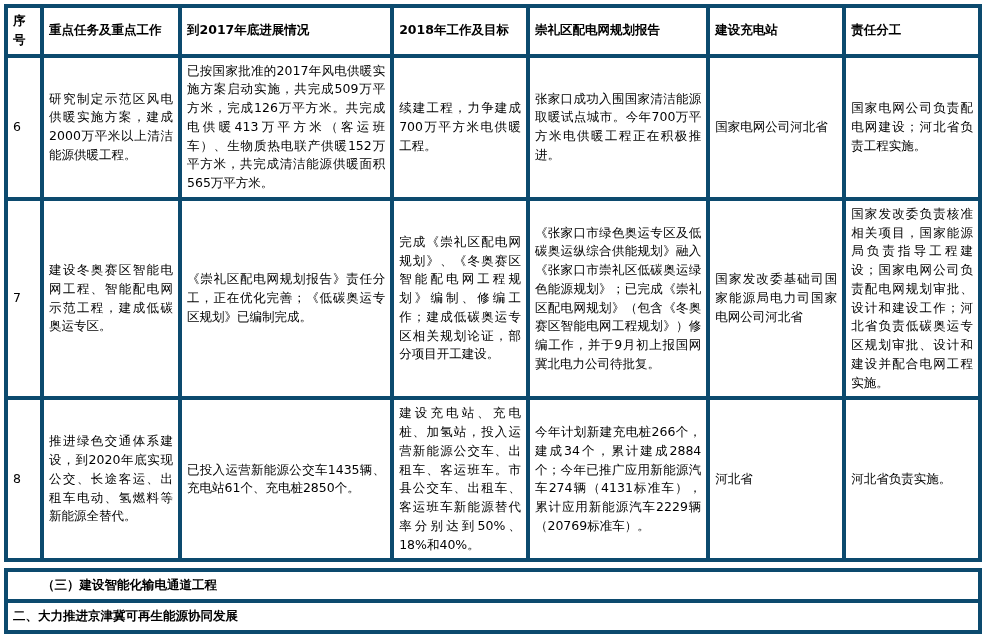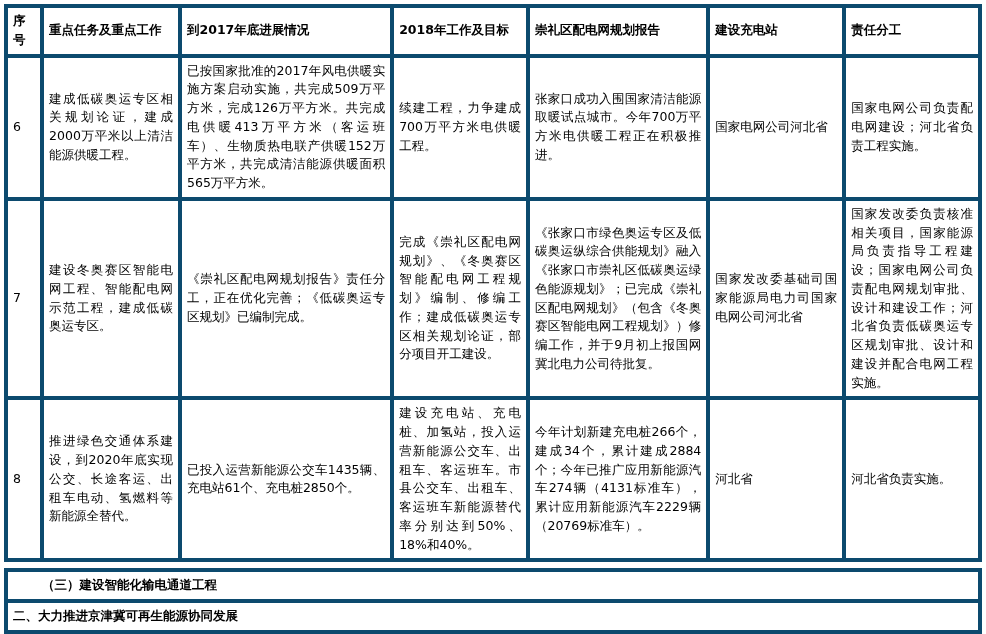--- a/index.html
+++ b/index.html
@@ -102,21 +102,21 @@
         <th>到2017年底进展情况</th>
         <th>2018年工作及目标</th>
         <th>崇礼区配电网规划报告</th>
         <th>建设充电站</th>
         <th>责任分工</th>
       </tr>
     </thead>
     <tbody>
       <tr>
         <td class="num">6</td>
-        <td class="task">建成低碳奥运专区相关规划论证，建成2000万平米以上清洁能源供暖工程。</td>
+        <td class="task">研究制定示范区风电供暖实施方案，建成2000万平米以上清洁能源供暖工程。</td>
         <td>已按国家批准的2017年风电供暖实施方案启动实施，共完成509万平方米，完成126万平方米。共完成电供暖413万平方米（客运班车）、生物质热电联产供暖152万平方米，共完成清洁能源供暖面积565万平方米。</td>
         <td>续建工程，力争建成700万平方米电供暖工程。</td>
         <td>张家口成功入围国家清洁能源取暖试点城市。今年700万平方米电供暖工程正在积极推进。</td>
         <td class="center">国家电网公司河北省</td>
         <td>国家电网公司负责配电网建设；河北省负责工程实施。</td>
       </tr>
       <tr>
         <td class="num">7</td>
         <td class="task">建设冬奥赛区智能电网工程、智能配电网示范工程，建成低碳奥运专区。</td>
         <td>《崇礼区配电网规划报告》责任分工，正在优化完善；《低碳奥运专区规划》已编制完成。</td>

